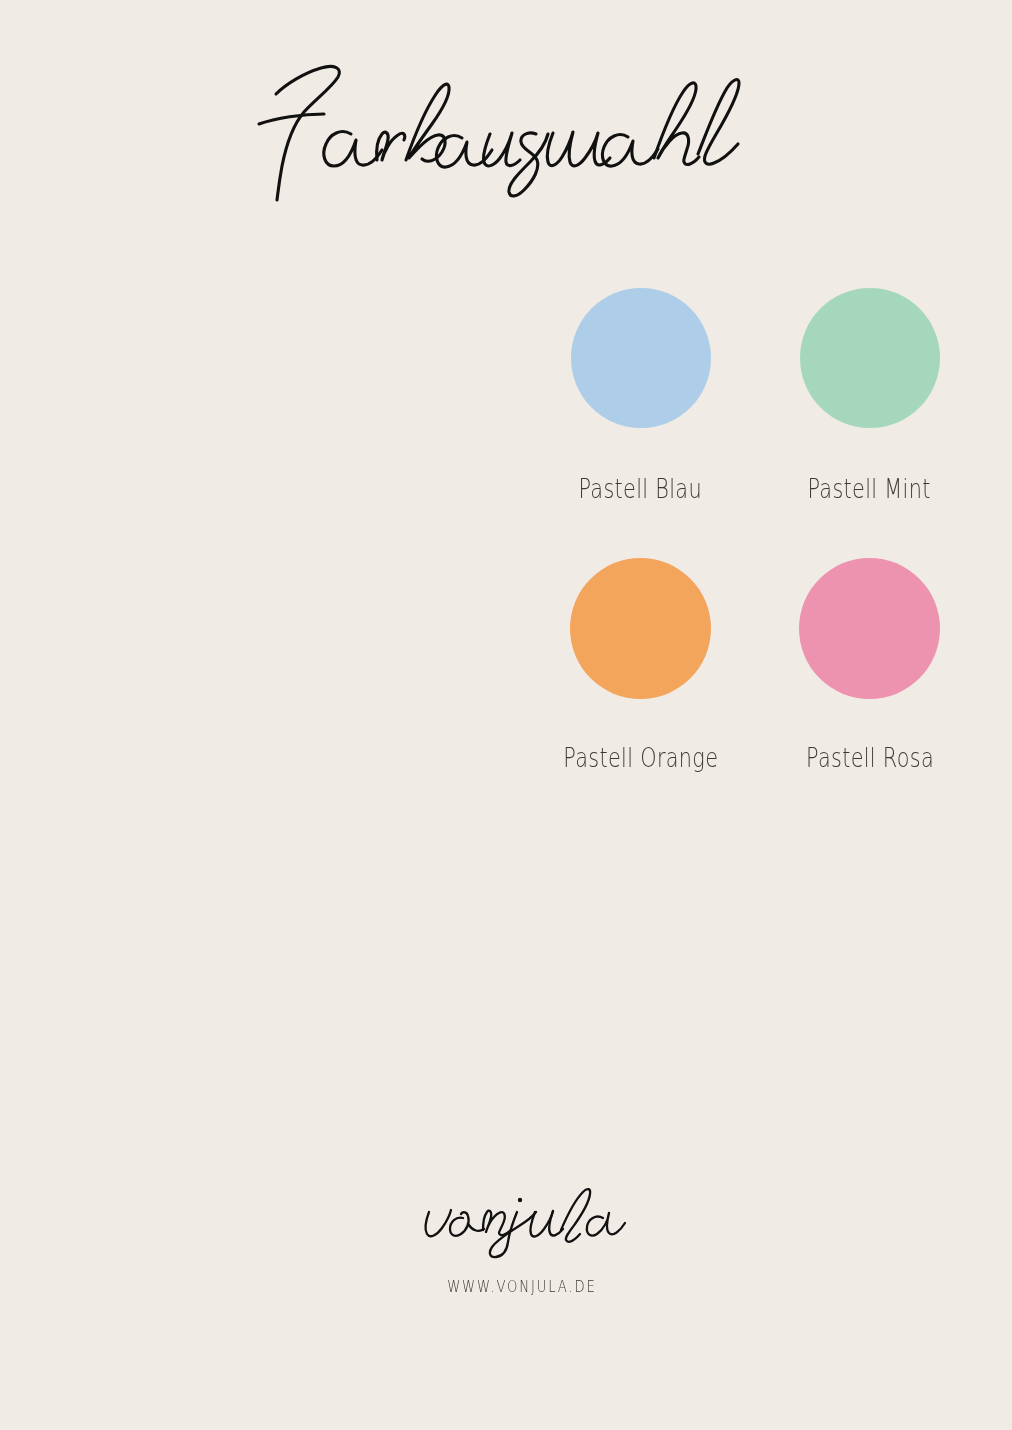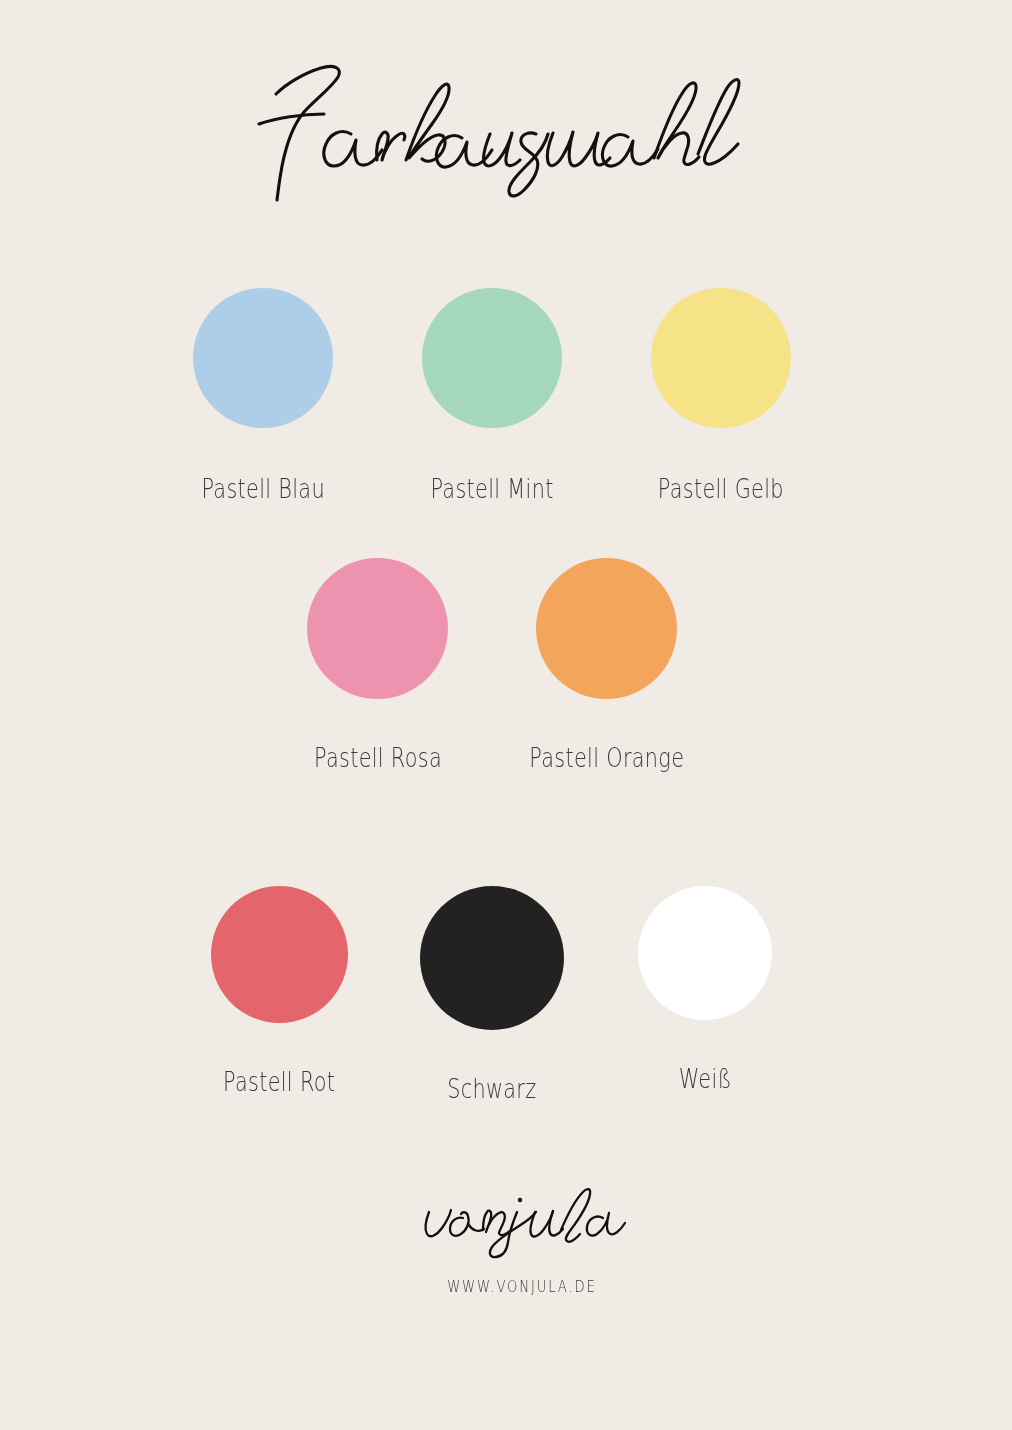--- a/index.html
+++ b/index.html
@@ -52,21 +52,21 @@
     left: 0;
     width: 1012px;
     height: 1430px;
   }
 
   .row {
     position: absolute;
     left: 0;
     width: 984px;
     display: flex;
-    justify-content: center;
+    justify-content: flex-end;
     align-items: flex-start;
   }
   .row-1 { top: 288px; }
   .row-2 { top: 558px; }
   .row-3 { top: 886px; }
 
   .swatch {
     width: 229px;
     display: flex;
     flex-direction: column;
@@ -165,51 +165,33 @@
 
     <div class="row row-1">
       <div class="swatch">
         <span class="dot dot-s1" style="background:#ADCDE9"></span>
         <span class="label" style="color: rgb(60, 58, 56);">Pastell Blau</span>
       </div>
       <div class="swatch">
         <span class="dot dot-s1" style="background:#A5D7BD"></span>
         <span class="label" style="color: rgb(60, 58, 56);">Pastell Mint</span>
       </div>
-      <div class="swatch">
-        <span class="dot dot-s1" style="background:#F6E287"></span>
-        <span class="label" style="color: rgb(60, 58, 56);">Pastell Gelb</span>
-      </div>
     </div>
 
     <div class="row row-2">
+      <div class="swatch">
+        <span class="dot dot-s2" style="background:#F4A55C"></span>
+        <span class="label" style="color: rgb(60, 58, 56);">Pastell Orange</span>
+      </div>
       <div class="swatch">
         <span class="dot dot-s2" style="background:#ED93AF"></span>
         <span class="label" style="color: rgb(60, 58, 56);">Pastell Rosa</span>
       </div>
-      <div class="swatch">
-        <span class="dot dot-s2" style="background:#F4A55C"></span>
-        <span class="label" style="color: rgb(60, 58, 56);">Pastell Orange</span>
-      </div>
     </div>
 
-    <div class="row row-3">
-      <div class="swatch">
-        <span class="dot dot-s3" style="background:#E4666C"></span>
-        <span class="label" style="color: rgb(60, 58, 56);">Pastell Rot</span>
-      </div>
-      <div class="swatch">
-        <span class="dot dot-s4" style="background:#222222"></span>
-        <span class="label" style="color: rgb(60, 58, 56);">Schwarz</span>
-      </div>
-      <div class="swatch">
-        <span class="dot dot-s5" style="background:#FFFFFF"></span>
-        <span class="label" style="color: rgb(60, 58, 56);">Weiß</span>
-      </div>
-    </div>
 
   </div>
 
   <div class="footer">
     <svg class="brand-svg" width="210" height="76" viewBox="0 0 210 76" role="img" aria-label="vonjula">
       <title>vonjula</title>
       <g class="script-stroke" stroke-width="2.3">
 
         <path d="M12 26 C9 34 7 43 10 48 C13 53 20 49 25 42 C30 35 33 28 34 24"></path>
 

